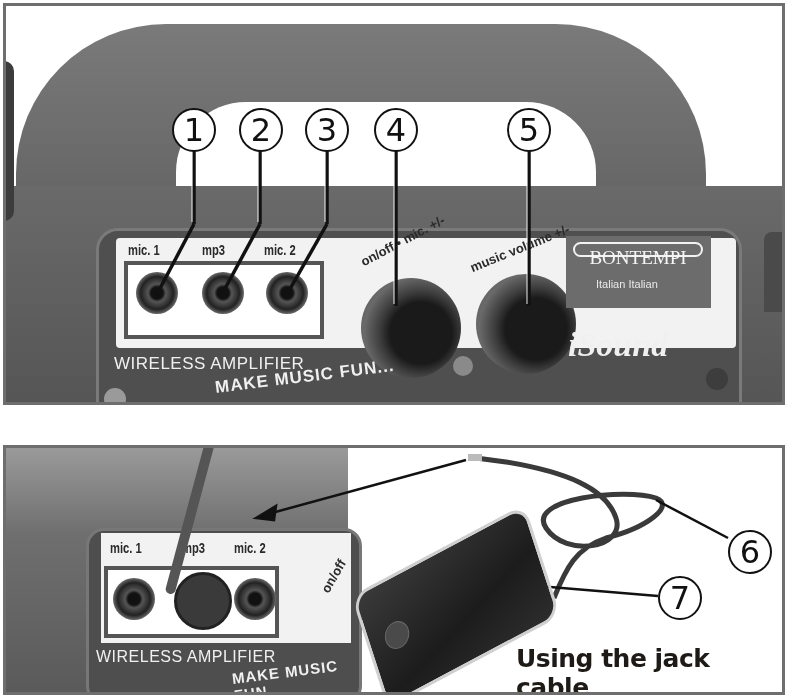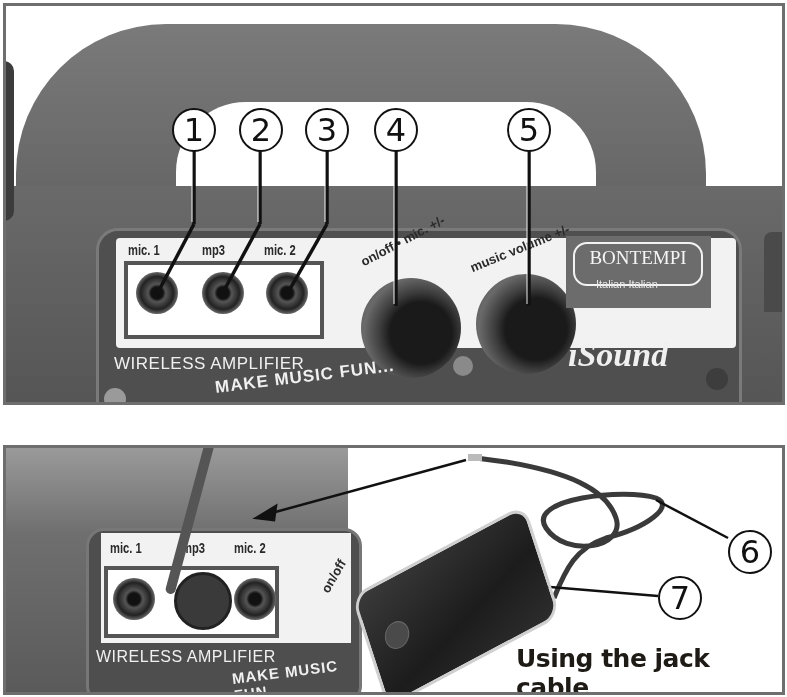--- a/index.html
+++ b/index.html
@@ -14,23 +14,23 @@
   .front-plate{position:absolute;left:90px;top:222px;width:640px;height:190px;border-radius:22px;background:#4f4f4f;border:3px solid #7a7a7a;}
   .input-label-strip{position:absolute;left:110px;top:232px;width:620px;height:110px;background:#f2f2f2;border-radius:4px;}
   .jack-box{position:absolute;left:118px;top:255px;width:200px;height:78px;background:#ffffff;border:4px solid #555;box-sizing:border-box;}
   .jack{position:absolute;width:42px;height:42px;border-radius:50%;background:radial-gradient(circle,#111 20%,#555 30%,#222 55%,#666 70%,#333 100%);}
   .lbl{position:absolute;font-weight:bold;font-size:14px;color:#2a2a2a;font-family:"Liberation Sans",sans-serif;transform:scaleX(0.8);transform-origin:left top;}
   .wireless{position:absolute;left:108px;top:348px;font-weight:normal;font-size:17px;color:#f0f0f0;letter-spacing:0.5px;}
   .tagline{position:absolute;left:208px;top:372px;font-weight:bold;font-size:17px;color:#f0f0f0;transform:rotate(-7deg);transform-origin:left top;letter-spacing:1px;}
   .knob{position:absolute;width:100px;height:100px;border-radius:50%;background:radial-gradient(circle at 60% 55%,#1a1a1a 38%,#3b3b3b 50%,#6a6a6a 70%,#4a4a4a 100%);}
   .knob-label{position:absolute;font-weight:bold;font-size:13px;color:#2a2a2a;}
   .brand-box{position:absolute;left:560px;top:230px;width:145px;height:72px;background:#6c6c6c;}
-  .brand-oval{position:absolute;left:567px;top:236px;width:130px;height:44px;border:2px solid #f2f2f2;border-radius:14px;color:#f5f5f5;font-family:"Liberation Serif",serif;font-size:19px;text-align:center;line-height:28px;box-sizing:border-box;}
+  .brand-oval{position:absolute;left:567px;top:236px;width:130px;height:15px;border:2px solid #f2f2f2;border-radius:14px;color:#f5f5f5;font-family:"Liberation Serif",serif;font-size:19px;text-align:center;line-height:28px;box-sizing:border-box;}
   .brand-sub{position:absolute;left:590px;top:272px;color:#e9e9e9;font-size:11px;}
-  .isound{position:absolute;left:562px;top:330px;color:#f0f0f0;font-family:"Liberation Serif",serif;font-style:italic;font-weight:bold;font-size:34px;}
+  .isound{position:absolute;left:562px;top:320px;color:#f0f0f0;font-family:"Liberation Serif",serif;font-style:italic;font-weight:bold;font-size:34px;}
   .callout{position:absolute;width:40px;height:40px;border-radius:50%;border:2.5px solid #111;background:#ffffff;color:#111;text-align:center;line-height:40px;font-size:32px;font-family:"DejaVu Sans",sans-serif;box-sizing:content-box;}
   svg.lines{position:absolute;left:0;top:0;}
   .caption{position:absolute;left:510px;top:196px;font-weight:bold;font-size:25px;color:#1e1a16;font-family:"DejaVu Sans",sans-serif;letter-spacing:-0.5px;}
   .bottom-photo{position:absolute;left:0;top:0;width:342px;height:245px;background:linear-gradient(180deg,#9a9a9a 0%,#6f6f6f 35%,#5a5a5a 100%);}
   .bp-plate{position:absolute;left:80px;top:80px;width:270px;height:170px;border-radius:18px;background:#4e4e4e;border:3px solid #777;}
   .bp-strip{position:absolute;left:95px;top:85px;width:250px;height:110px;background:#f2f2f2;}
   .bp-jackbox{position:absolute;left:98px;top:118px;width:175px;height:72px;background:#ffffff;border:4px solid #555;box-sizing:border-box;}
   .phone{position:absolute;left:352px;top:100px;width:190px;height:110px;border-radius:18px;background:linear-gradient(160deg,#3a3a3a,#1c1c1c 60%,#2d2d2d);border:3px solid #cfcfcf;transform:rotate(-28deg) skewX(-10deg);transform-origin:center;}
   .phone-btn{position:absolute;left:16px;top:40px;width:24px;height:24px;border-radius:50%;background:#4a4a4a;border:1px solid #666;}
 </style>

